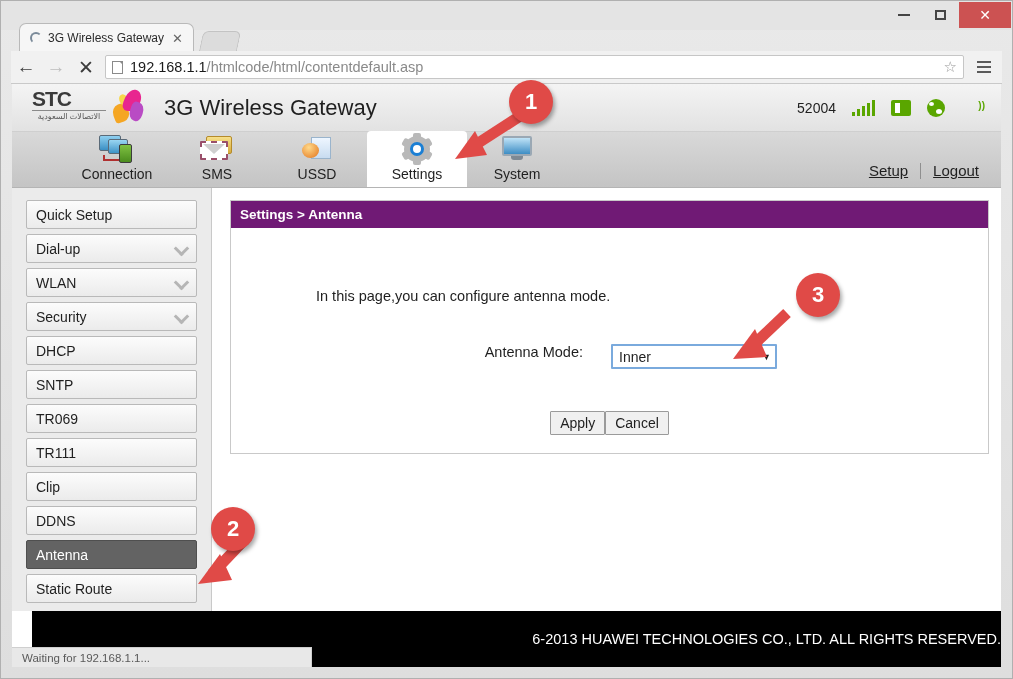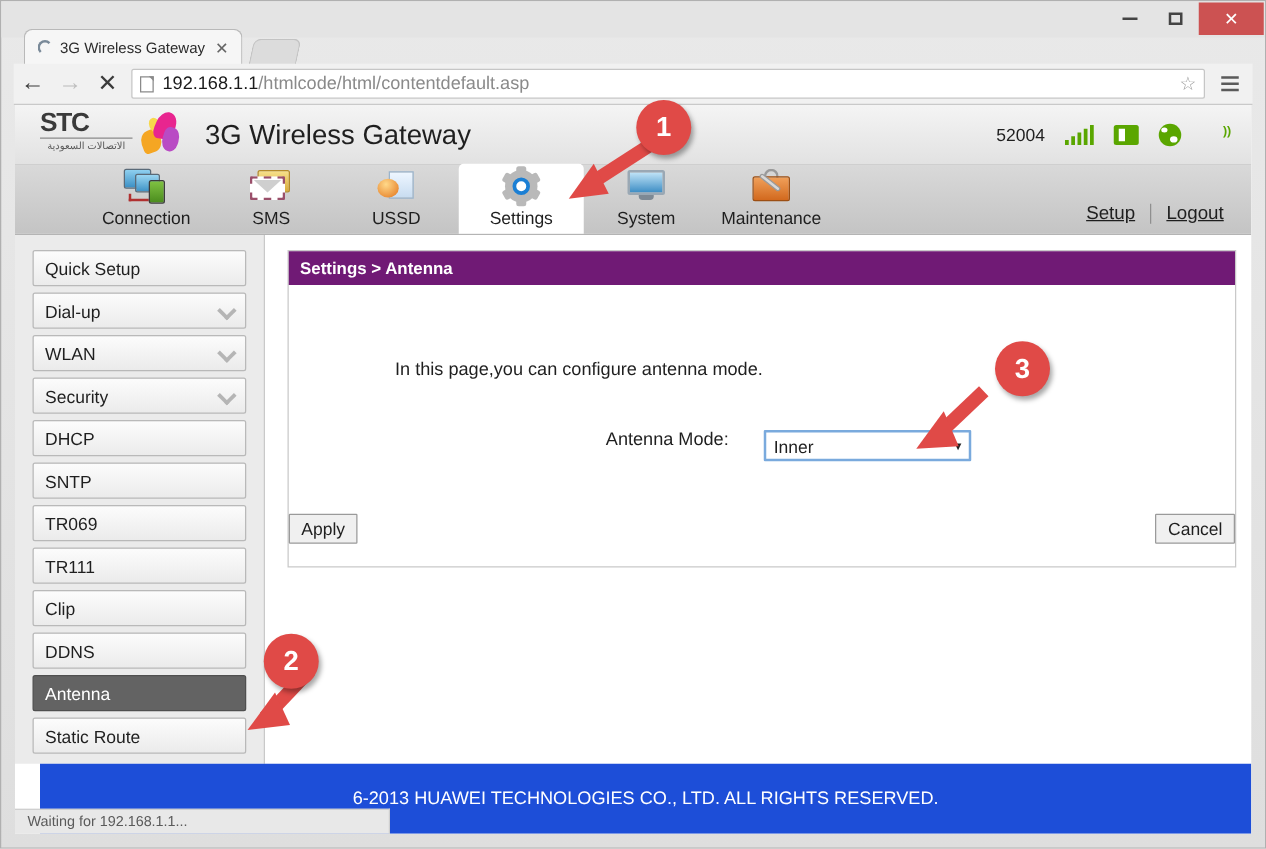--- a/index.html
+++ b/index.html
@@ -382,35 +382,35 @@
   }
   .select-box {
     width: 166px; height: 25px;
     background: #ffffff;
     border: 2px solid #7aaadd; border-radius: 1px;
     display: flex; align-items: center;
     padding: 0 4px 0 6px;
     font-size: 14px; color: #1f1f1f; cursor: pointer;
   }
   .select-box .caret { margin-left: auto; font-size: 9px; color: #1f1f1f; }
-  .btn-row { display: flex; justify-content: space-between; gap: 0; }
+  .btn-row { display: flex; justify-content: center; gap: 0; }
   .btn {
     min-width: 52px; height: 24px; padding: 0 9px;
     background: #f0f0f0;
     border: 1px solid #9a9a9a; border-radius: 1px;
     font-size: 14px; color: #1f1f1f;
     display:flex; align-items:center; justify-content:center;
     cursor: pointer; font-family: "Liberation Sans", sans-serif;
   }
 
   
   .gw-footer {
     position: relative; height: 56px;
-    background: #1d4ed8;
-    display: flex; align-items: center; justify-content: center;
+    background: #000000;
+    display: flex; align-items: center; justify-content: flex-end;
     font-size: 14.5px; color: #ffffff; margin-left: 20px;
   }
 
   
   .statusbar {
     position: absolute; left: 11px; bottom: 11px;
     height: 20px; min-width: 300px; padding: 0 10px;
     background: #e8e8e8;
     border-top: 1px solid #cfcfcf; border-right: 1px solid #cfcfcf;
     display: flex; align-items: center;
@@ -548,30 +548,20 @@
           <span>Settings</span>
         </div>
         <div class="gw-tab">
           <span class="tab-ico">
             <span class="i-sys">
                 <span class="m"></span>
                 <span class="st"></span>
               </span>
           </span>
           <span>System</span>
-        </div>
-        <div class="gw-tab">
-          <span class="tab-ico">
-            <span class="i-tool">
-                <span class="hdl"></span>
-                <span class="box"></span>
-                <span class="wr"></span>
-              </span>
-          </span>
-          <span>Maintenance</span>
         </div>
         <div class="gw-links">
           <a>Setup</a>
           <span class="vbar"></span>
           <a>Logout</a>
         </div>
       </div>
 
       <div class="gw-body">
         <div class="sidebar">

